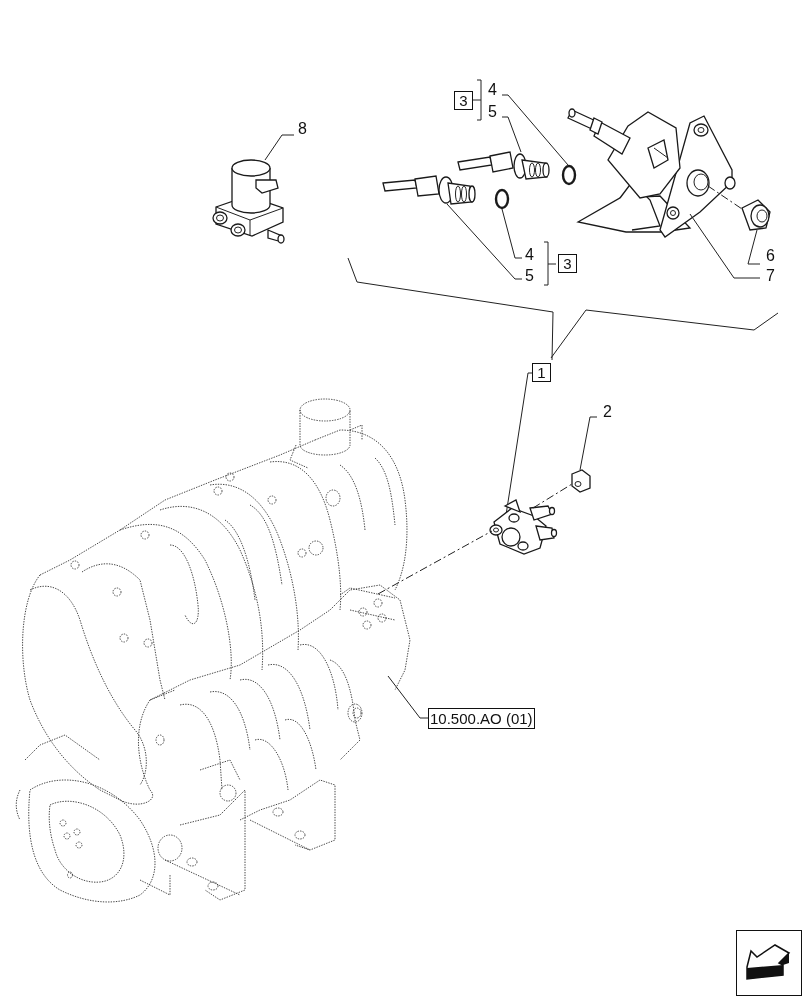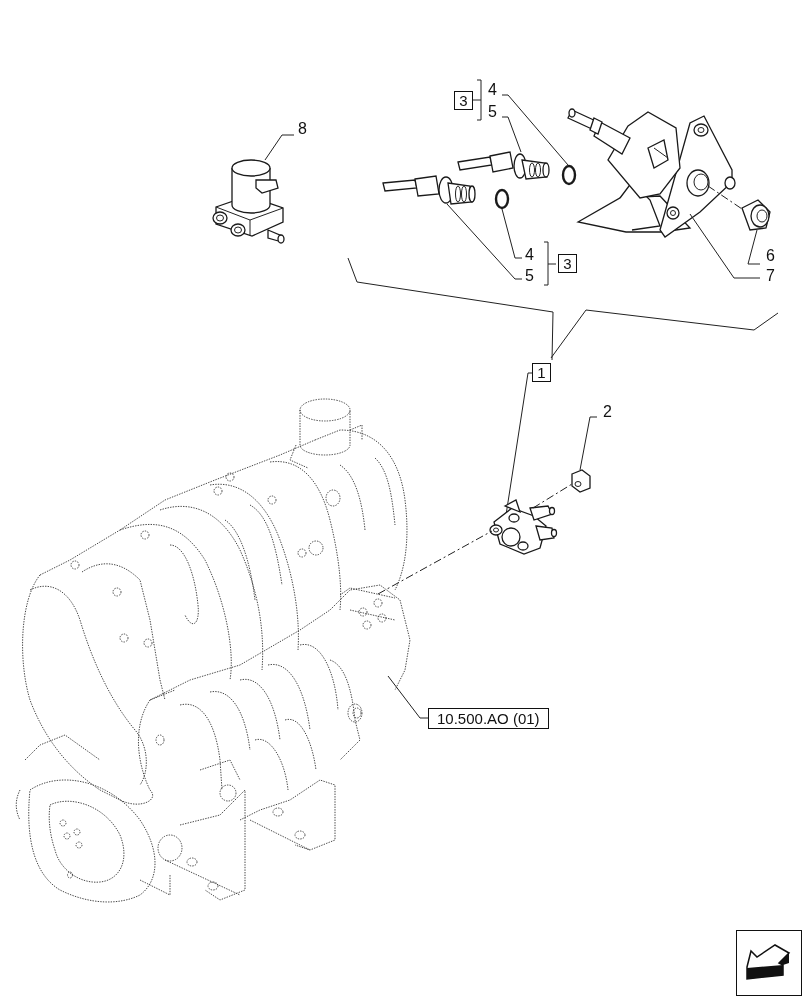--- a/index.html
+++ b/index.html
@@ -9,21 +9,21 @@
     svg { position: absolute; left: 0; top: 0; }
     .ln { fill: none; stroke: #1a1a1a; stroke-width: 1.3; }
     .thin { fill: none; stroke: #222; stroke-width: 1; }
     .dot { fill: none; stroke: #333; stroke-width: 0.9; stroke-dasharray: 1.4 1.2; }
     .dash { fill: none; stroke: #222; stroke-width: 1; stroke-dasharray: 8 3 2 3; }
     .part { fill: #fff; stroke: #1a1a1a; stroke-width: 1.3; }
     .lbl { position: absolute; font-size: 16px; color: #111; line-height: 16px; }
     .box { position: absolute; border: 1.3px solid #111; background: #fff;
            font-size: 15px; color: #111; text-align: center; box-sizing: border-box; }
     .ref { position: absolute; border: 1.3px solid #111; background: #fff;
-           font-size: 15px; color: #111; padding: 1px 8px; line-height: 17px; }
+           font-size: 15px; color: #111; padding: 1px 1px; line-height: 17px; }
     .nav { position: absolute; left: 736px; top: 930px; width: 66px; height: 66px;
            border: 1.5px solid #111; box-sizing: border-box; background: #fff; }
   </style>
 </head>
 <body>
 
 <div id="canvas">
 
   <svg width="808" height="1000" viewBox="0 0 808 1000">
 

